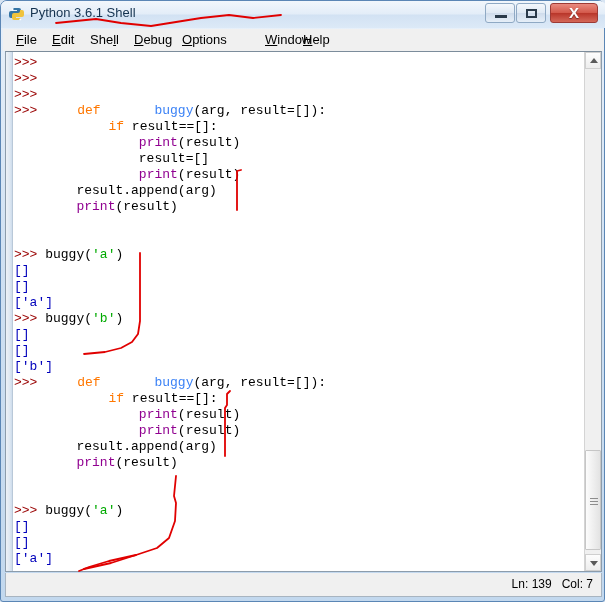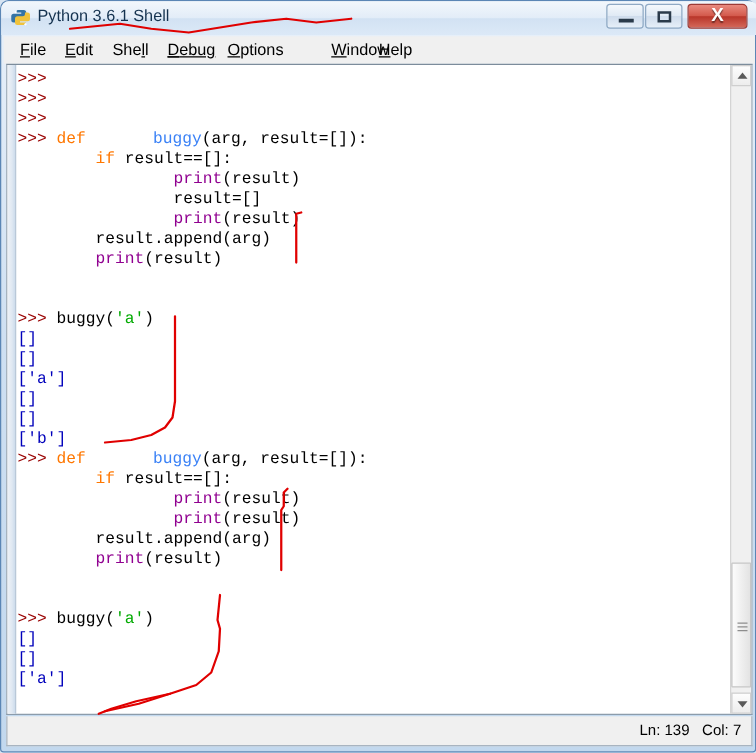--- a/index.html
+++ b/index.html
@@ -75,21 +75,21 @@
     overflow:hidden;
   }
   .line{
     height:16px;line-height:16px;
     font-family:"Liberation Mono","DejaVu Sans Mono",monospace;
     font-size:13px;
     white-space:pre;
     color:#000000;
   }
   .tk-prompt{color:#990000;}
-  .tk-kw{color:#ff7700;}
+  .tk-kw{color:#ff7700;margin-left:32px;}
   .tk-def{color:#3b82f6;margin-left:46px;}
   .tk-builtin{color:#900090;}
   .tk-str{color:#00aa00;}
   .tk-out{color:#0000bb;}
   .tk-comment{color:#dd0000;}
   .tk-plain{color:#000000;}
   
   #vscroll{
     position:absolute;right:0px;top:0px;width:16px;height:519px;
     background:#f0f0f0;border-left:1px solid #d4d4d4;
@@ -149,21 +149,21 @@
     </div>
     <div class="winbtn" id="btn-close">
       <span class="glyph-close">X</span>
     </div>
   </div>
 
   <div id="menubar">
       <div class="menu-item" style="left: 10px;"><u>F</u>ile</div>
       <div class="menu-item" style="left: 46px;"><u>E</u>dit</div>
       <div class="menu-item" style="left: 84px;">She<u>l</u>l</div>
-      <div class="menu-item" style="left: 128px; text-decoration: underline;"><u>D</u>ebug</div>
+      <div class="menu-item" style="left: 128px;"><u>D</u>ebug</div>
       <div class="menu-item" style="left: 176px;"><u>O</u>ptions</div>
       <div class="menu-item" style="left: 235px; margin-left: 24px;"><u>W</u>indow</div>
       <div class="menu-item" style="left: 297px;"><u>H</u>elp</div>
     </div>
 
   <div id="editorframe">
     <div id="gutter"></div>
     <div id="codearea">
         <div class="line"><span class="tk-prompt">&gt;&gt;&gt; </span></div>
         <div class="line"><span class="tk-prompt">&gt;&gt;&gt; </span></div>
@@ -174,20 +174,21 @@
         <div class="line"><span class="tk-plain">                result=[]</span></div>
         <div class="line"><span class="tk-plain">                </span><span class="tk-builtin">print</span><span class="tk-plain">(result)</span></div>
         <div class="line"><span class="tk-plain">        result.append(arg)</span></div>
         <div class="line"><span class="tk-plain">        </span><span class="tk-builtin">print</span><span class="tk-plain">(result)</span></div>
         <div class="line">&nbsp;</div>
         <div class="line">&nbsp;</div>
         <div class="line"><span class="tk-prompt">&gt;&gt;&gt; </span><span class="tk-plain">buggy(</span><span class="tk-str">'a'</span><span class="tk-plain">)</span></div>
         <div class="line"><span class="tk-out">[]</span></div>
         <div class="line"><span class="tk-out">[]</span></div>
         <div class="line"><span class="tk-out">['a']</span></div>
+        <div class="line"><span class="tk-prompt">&gt;&gt;&gt; </span><span class="tk-plain">buggy(</span><span class="tk-str">'b'</span><span class="tk-plain">)</span></div>
         <div class="line"><span class="tk-out">[]</span></div>
         <div class="line"><span class="tk-out">[]</span></div>
         <div class="line"><span class="tk-out">['b']</span></div>
         <div class="line"><span class="tk-prompt">&gt;&gt;&gt; </span><span class="tk-kw">def </span><span class="tk-def">buggy</span><span class="tk-plain">(arg, result=[]):</span></div>
         <div class="line"><span class="tk-plain">        </span><span class="tk-kw">if </span><span class="tk-plain">result==[]:</span></div>
         <div class="line"><span class="tk-plain">                </span><span class="tk-builtin">print</span><span class="tk-plain">(result)</span></div>
         <div class="line"><span class="tk-plain">                </span><span class="tk-builtin">print</span><span class="tk-plain">(result)</span></div>
         <div class="line"><span class="tk-plain">        result.append(arg)</span></div>
         <div class="line"><span class="tk-plain">        </span><span class="tk-builtin">print</span><span class="tk-plain">(result)</span></div>
         <div class="line">&nbsp;</div>

